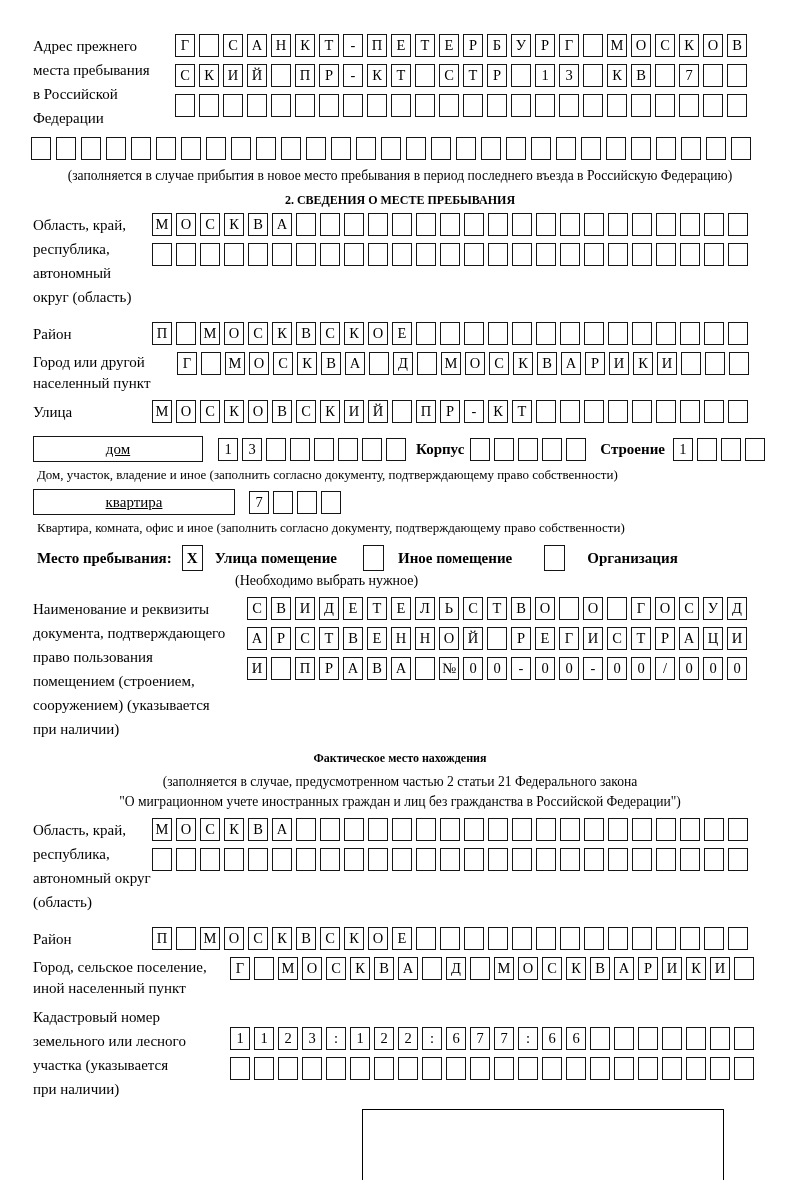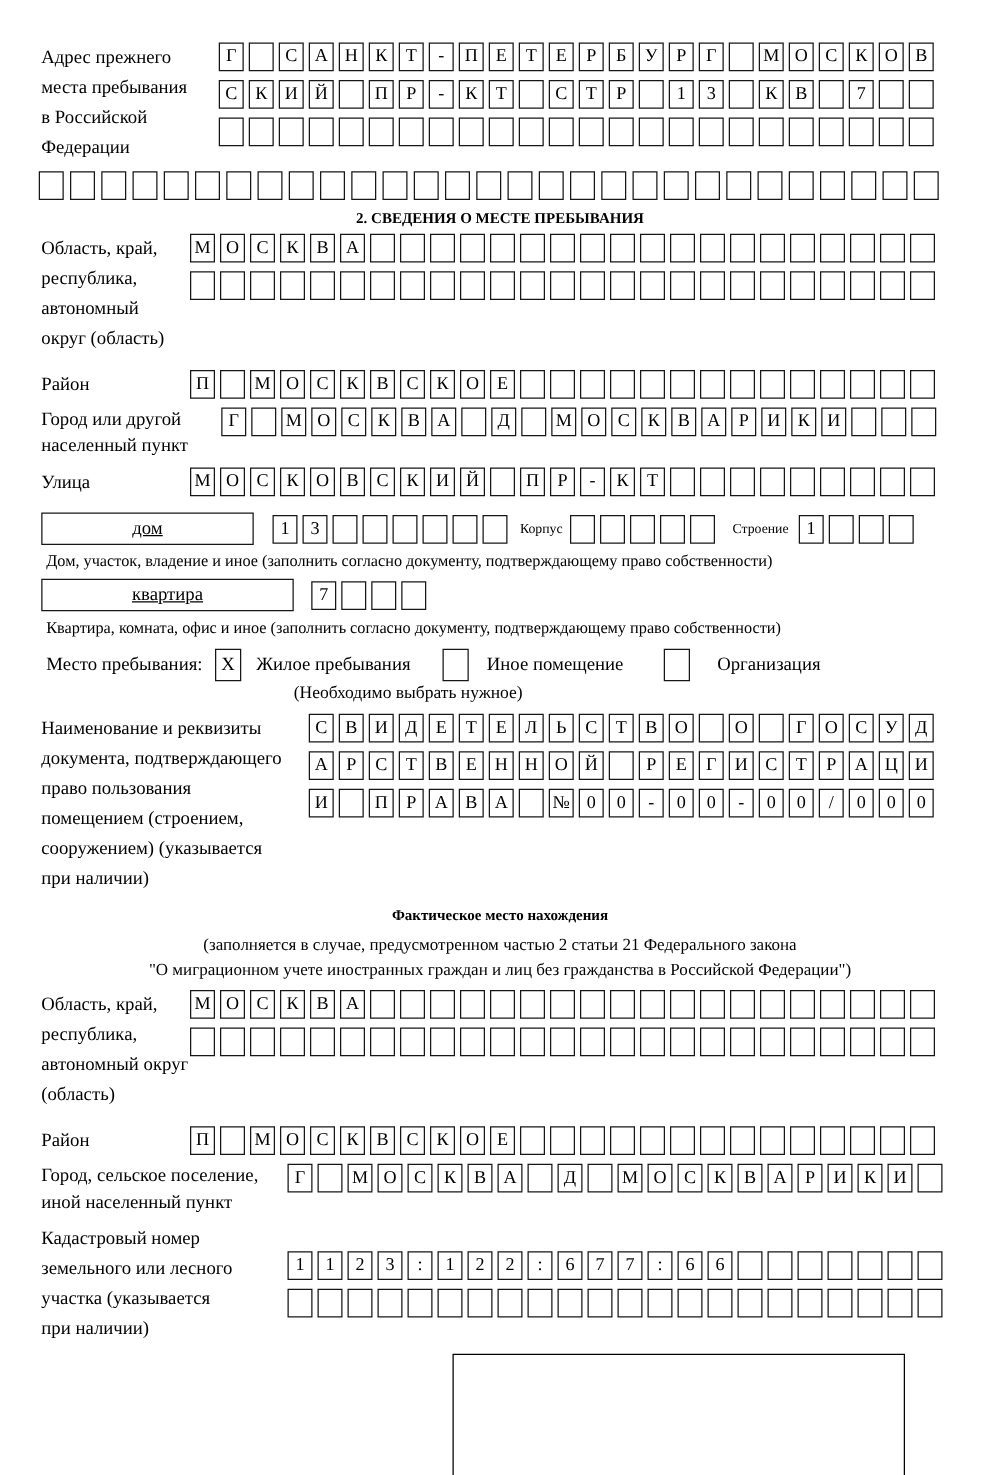--- a/index.html
+++ b/index.html
@@ -27,24 +27,24 @@
   .spread { gap:5px; }
 
   .note-center { text-align:center; font-size:13.6px; margin-top:6px; white-space:pre-line; line-height:20px; }
   .sec-title { text-align:center; font-weight:bold; font-size:12px; margin-top:7px; }
 
   .widebox {
     height:26px; border:1.6px solid #161616;
     display:flex; align-items:center; justify-content:center;
     font-size:15px; flex:0 0 auto;text-decoration:underline;
   }
-  .inl-label { font-size:11px; line-height:26px; }
+  .inl-label { font-size:15px; line-height:26px;font-weight:bold; }
   .caption { font-size:13px; margin-top:5px; margin-left:37px; }
 
-  .stay-row { display:flex; align-items:center; margin:9px 0 0 37px; font-size:15px; }
+  .stay-row { display:flex; align-items:center; margin:9px 0 0 37px; font-size:15px;font-weight:bold; }
   .cb {
     width:21px; height:26px; border:1.6px solid #161616;
     display:inline-flex; align-items:center; justify-content:center;
     font-size:15px; flex:0 0 auto;
   }
 
   .stamp-box { margin:8px 0 0 362px; width:362px; height:174px; border:1.8px solid #000; }
 </style>
 </head>
 <body>
@@ -162,20 +162,21 @@
       <div class="cell"></div>
       <div class="cell"></div>
       <div class="cell"></div>
       <div class="cell"></div>
       <div class="cell"></div>
       <div class="cell"></div>
       <div class="cell"></div>
       <div class="cell"></div>
       <div class="cell"></div>
     </div>
+  <div class="note-center">(заполняется в случае прибытия в новое место пребывания в период последнего въезда в Российскую Федерацию)</div>
 
   <div class="sec-title">2. СВЕДЕНИЯ О МЕСТЕ ПРЕБЫВАНИЯ</div>
 
   <div class="frow" style="margin:5px 0 0 33px">
     <div class="flabel" style="width:119px">Область, край,
 республика,
 автономный
 округ (область)</div>
     <div class="boxcol">
       <div class="cells">
@@ -365,21 +366,21 @@
         <div class="cell"></div>
         <div class="cell"></div>
         <div class="cell"></div>
       </div>
   </div>
   <div class="caption">Квартира, комната, офис и иное (заполнить согласно документу, подтверждающему право собственности)</div>
 
   <div class="stay-row">
     <span>Место пребывания:</span>
     <span class="cb" style="margin:0 12px 0 10px">X</span>
-    <span>Жилое пребывания</span>
+    <span>Улица помещение</span>
     <span class="cb" style="margin:0 14px 0 26px"></span>
     <span>Иное помещение</span>
     <span class="cb" style="margin:0 22px 0 32px"></span>
     <span>Организация</span>
   </div>
   <div style="margin-left:235px; font-size:14px; margin-top:2px">(Необходимо выбрать нужное)</div>
 
   <div class="frow" style="margin:8px 0 0 33px">
     <div class="flabel" style="width:214px">Наименование и реквизиты
 документа, подтверждающего

